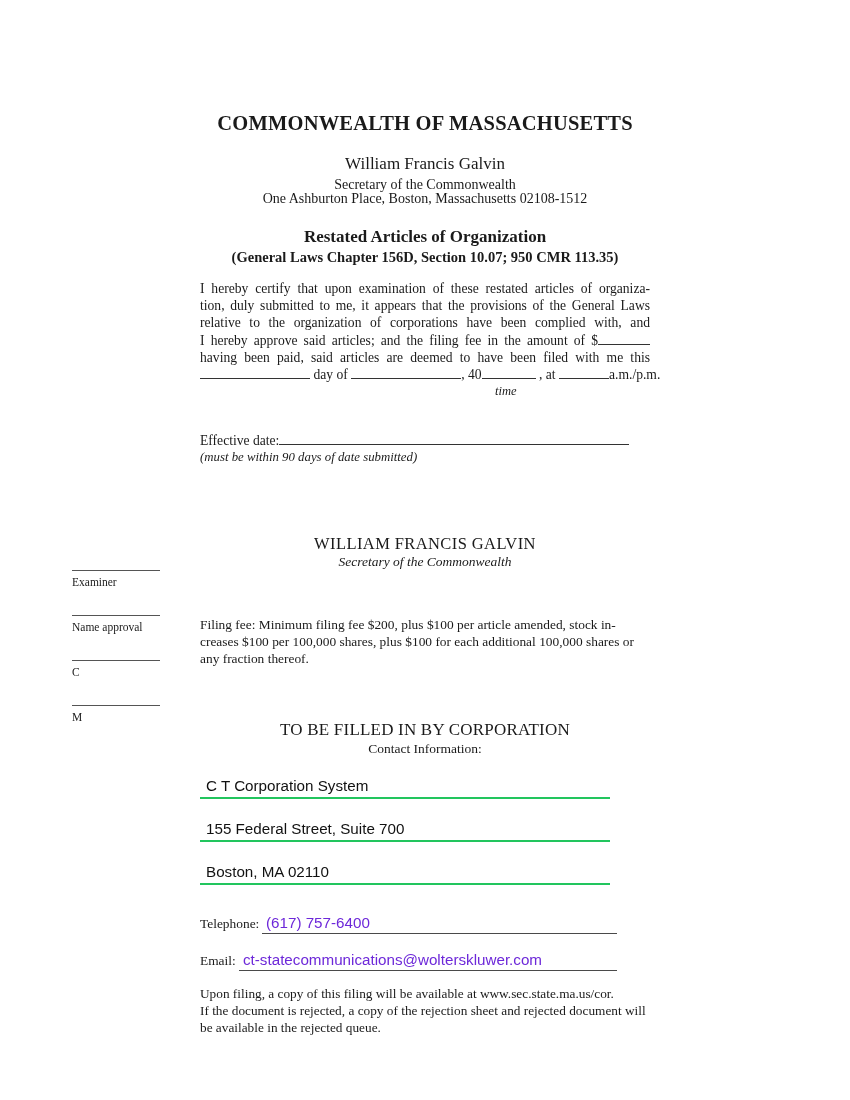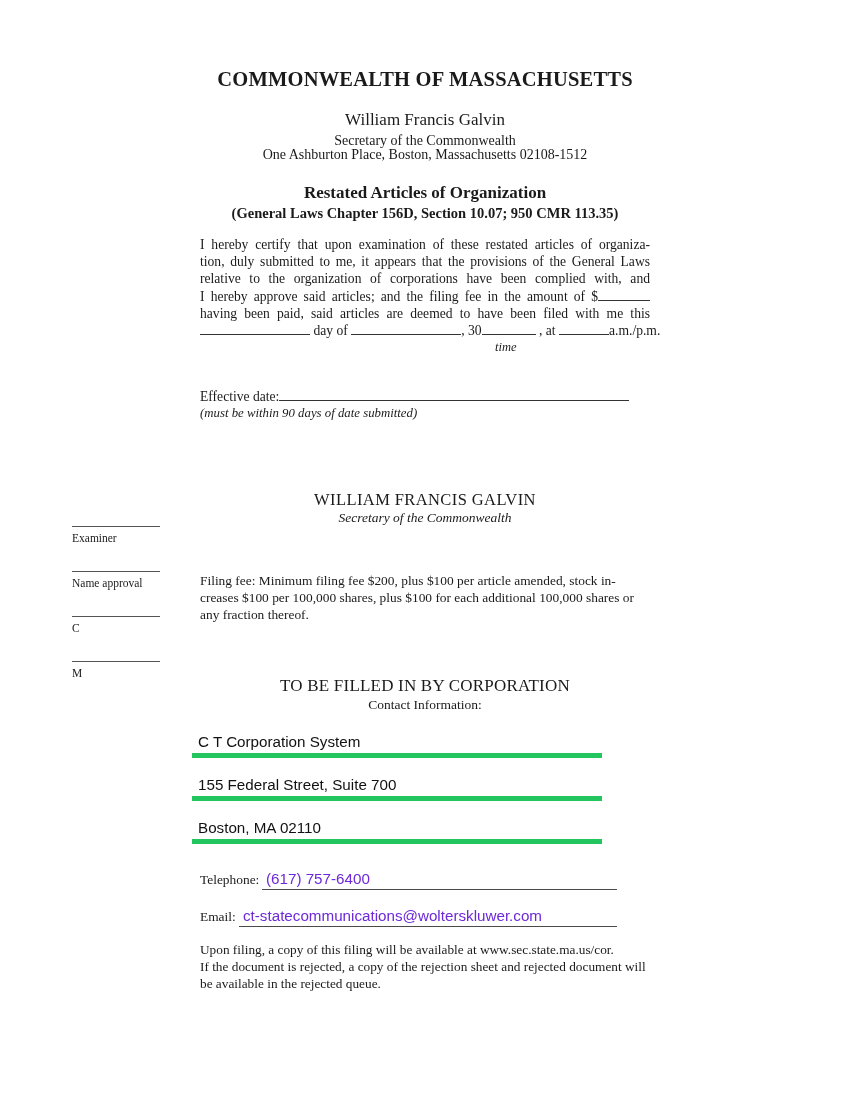--- a/index.html
+++ b/index.html
@@ -12,21 +12,21 @@
     height: 1100px;
     position: relative;
     font-family: "Liberation Serif", "DejaVu Serif", serif;
     color: #1a1a1a;
     overflow: hidden;
   }
   .page {
     position: absolute;
     inset: 0;
   }
-  .abs { position: absolute; }
+  .abs { position: absolute; margin-top: 44px; }
 
   
   .doc-title {
     left: 0; right: 0; top: 68px;
     text-align: center;
     font-size: 20.5px;
     font-weight: bold;
     letter-spacing: 0.2px;
   }
   .sec-name {
@@ -141,23 +141,23 @@
     font-size: 17px;
     letter-spacing: 0.2px;
   }
   .corp-sub {
     left: 200px; top: 697px; width: 450px;
     text-align: center;
     font-size: 13.5px;
   }
 
   .field {
-    left: 192px;
+    left: 200px;
     width: 410px;
-    border-bottom: 5px solid #22c55e;
+    border-bottom: 2px solid #22c55e;
     height: 25px;
   }
   .field-value {
     font-family: "Liberation Sans", "DejaVu Sans", sans-serif;
     font-size: 15.2px;
     color: #111;
     position: absolute;
     left: 6px;
     bottom: 3px;
     white-space: nowrap;
@@ -205,21 +205,21 @@
   <div class="abs sec-addr">One Ashburton Place, Boston, Massachusetts 02108-1512</div>
   <div class="abs form-title">Restated Articles of Organization</div>
   <div class="abs form-subtitle">(General Laws Chapter 156D, Section 10.07; 950 CMR 113.35)</div>
 
   <div class="abs cert-block">
     <div>I hereby certify that upon examination of these restated articles of organiza-</div>
     <div>tion, duly submitted to me, it appears that the provisions of the General Laws</div>
     <div>relative to the organization of corporations have been complied with, and</div>
     <div><span>I hereby approve said articles; and the filing fee in the amount of $</span><span class="u u-amount"></span></div>
     <div>having been paid, said articles are deemed to have been filed with me this</div>
-    <div class="lastline"><span class="u u-day"></span> <span>day of</span> <span class="u u-month"></span><span>, 30</span><span class="u u-year"></span> <span>, at</span> <span class="u u-time"></span><span>a.m./p.m.</span></div>
+    <div class="lastline"><span class="u u-day"></span> <span>day of</span> <span class="u u-month"></span><span>, 40</span><span class="u u-year"></span> <span>, at</span> <span class="u u-time"></span><span>a.m./p.m.</span></div>
   </div>
   <div class="abs time-caption">time</div>
 
   <div class="abs eff-row">
     <span>Effective date:</span><span class="eff-line"></span>
   </div>
   <div class="abs eff-note">(must be within 90 days of date submitted)</div>
 
   <div class="abs sig-name">WILLIAM FRANCIS GALVIN</div>
   <div class="abs sig-role">Secretary of the Commonwealth</div>

